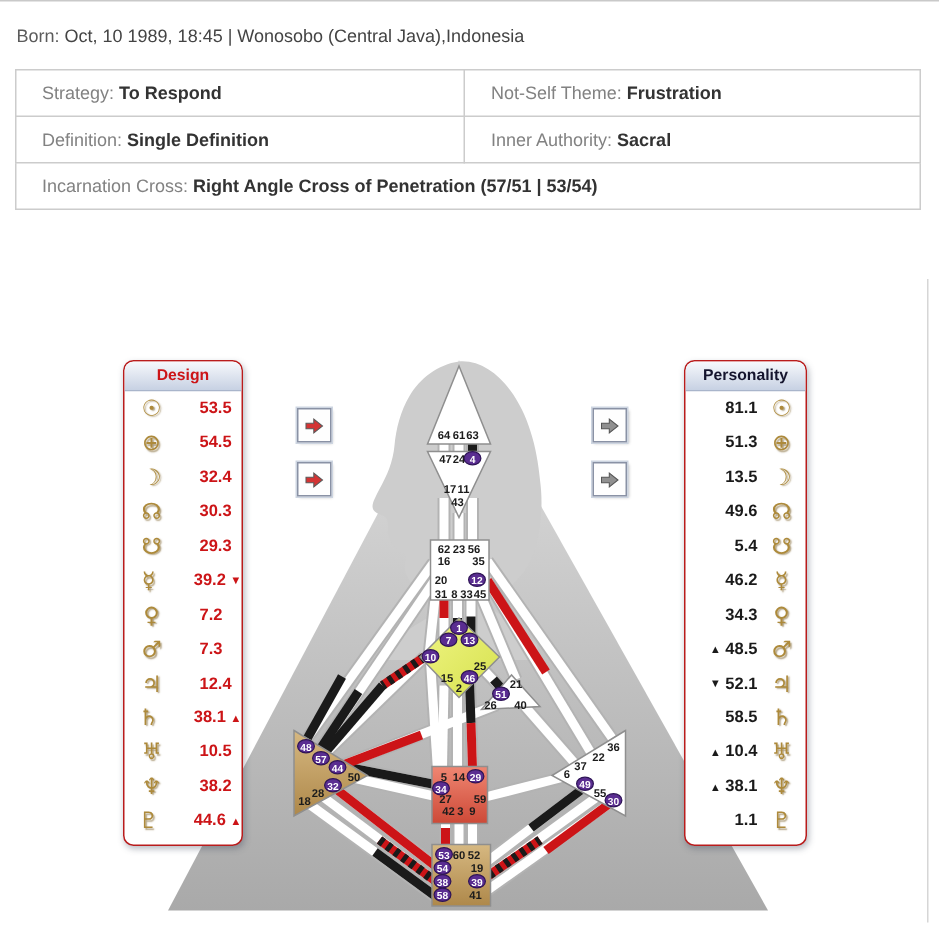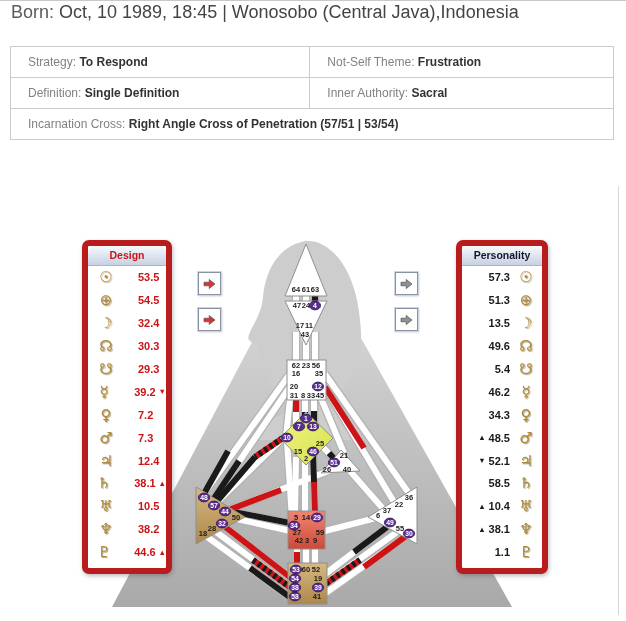--- a/index.html
+++ b/index.html
@@ -1,41 +1,41 @@
 <!DOCTYPE html>
 <html style="--red: #cc1417; --black: #1a1a1a; --purple: #5a2d91; --gold: #ad8a3b;"><head>
 <meta charset="utf-8">
 <style>
   html,body{margin:0;padding:0;background:#fff;}
   .page{position:relative;width:626px;height:621px;background:#fff;overflow:hidden;
         font-family:"Liberation Sans",sans-serif;}
   .top-rule{position:absolute;left:0;top:0;width:626px;height:1px;background:#c9c9c9;}
   .right-rule{position:absolute;left:618px;top:186px;width:1px;height:429px;background:#d6d6d6;}
 
-  .born-line{position:absolute;left:11px;top:2px;font-size:18px;color:#5b5b5b;}
+  .born-line{position:absolute;left:11px;top:17px;font-size:12px;color:#5b5b5b;}
   .born-line b{color:#444;font-weight:normal;}
 
   table.info{position:absolute;left:10px;top:46px;width:604px;border-collapse:collapse;}
   table.info td{border:1px solid #cccccc;height:30px;padding:0 0 0 17px;font-size:12px;
                 color:#828282;vertical-align:middle;background:#fff;}
   table.info td b{color:#333;}
   .c-left{width:309px;}
 
   .stage{position:absolute;left:0;top:0;width:626px;height:621px;}
   svg.graph{position:absolute;left:0;top:0;}
 
   .ch-out{stroke:#b3b3b3;stroke-width:8.6;fill:none;}
   .ch-w{stroke:#ffffff;stroke-width:6;fill:none;}
   .ch-r{stroke:var(--red);stroke-width:6;fill:none;}
   .ch-b{stroke:var(--black);stroke-width:6;fill:none;}
   .ch-sb{stroke:var(--black);stroke-width:6;fill:none;stroke-dasharray:3.2 3.2;}
   .cshape{stroke:#8f8f8f;stroke-width:1;}
 
   .panel{position:absolute;top:240px;width:78px;height:322px;background:#fff;
-         border:6px solid #b91c1c;border-radius:7px;box-shadow:1px 2px 4px rgba(60,70,90,.35);}
+         border:1px solid #b91c1c;border-radius:7px;box-shadow:1px 2px 4px rgba(60,70,90,.35);}
   .panel-h{height:19px;line-height:19px;text-align:center;font-size:10.5px;font-weight:bold;
            background:linear-gradient(#f7f9fc,#c7d1e3);border-bottom:1px solid #a9b5cb;
            border-radius:6px 6px 0 0;}
   #design-panel{left:82px;}
   #personality-panel{left:456px;width:80px;}
   #design-panel .panel-h{color:var(--red);}
   #personality-panel .panel-h{color:#15152e;}
   .prow{height:22.9px;display:flex;align-items:center;font-size:11px;font-weight:bold;}
   .glyph{font-family:"DejaVu Sans",sans-serif;font-size:15px;font-weight:normal;
          color:var(--gold);text-shadow:1px 1px 1px rgba(110,80,20,.55);width:22px;text-align:center;}
@@ -504,21 +504,21 @@
             <span class="glyph">♇</span>
             <span class="d-val">44.6</span>
             <span class="d-arr">▲</span>
           </div>
         </div>
     </div>
     <div class="panel" id="personality-panel">
       <div class="panel-h">Personality</div>
       <div id="personality-rows">
           <div class="prow p-row">
-            <span class="p-val">57.3</span>
+            <span class="p-val">81.1</span>
             <span class="glyph">☉</span>
           </div>
           <div class="prow p-row">
             <span class="p-val">51.3</span>
             <span class="glyph">⊕</span>
           </div>
           <div class="prow p-row">
             <span class="p-val">13.5</span>
             <span class="glyph">☽</span>
           </div>

